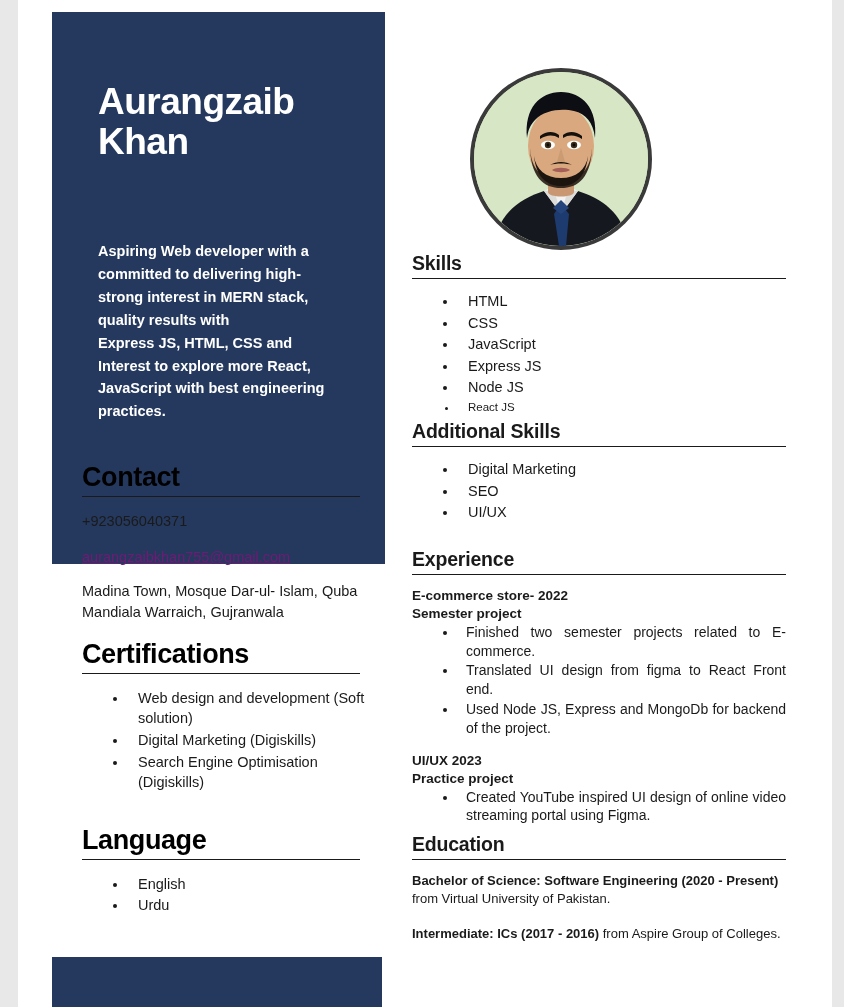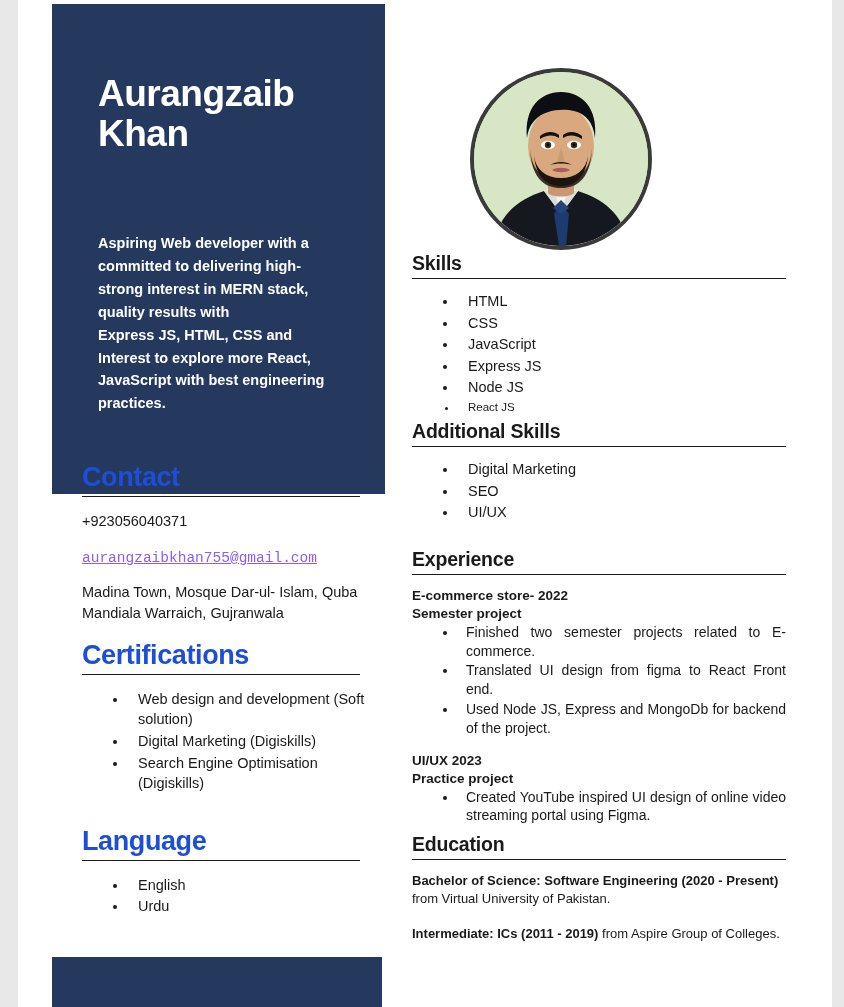--- a/index.html
+++ b/index.html
@@ -21,23 +21,23 @@
     width: 814px;
     height: 1007px;
     background: #ffffff;
     overflow: hidden;
   }
 
   
   .header-block {
     position: absolute;
     left: 34px;           
-    top: 4px;
+    top: 12px;
     width: 333px;         
-    height: 490px;
+    height: 552px;
     background: #25395f;
   }
   .name {
     position: absolute;
     left: 46px;
     top: 70px;
     width: 275px;
     color: #ffffff;
     font-size: 37px;
     line-height: 1.08;
@@ -59,44 +59,43 @@
   
   .left-col {
     position: absolute;
     left: 64px;    
     top: 462px;
     width: 296px;
   }
   .lheading {
     font-size: 27px;
     font-weight: bold;
-    color: #1d4ed8;
+    color: #000000;
     letter-spacing: -0.4px;
     margin: 0 0 2px 0;
     line-height: 1.18;
   }
   .lrule {
     border: none;
     border-top: 1.6px solid #1a1a1a;
     margin: 0 0 14px 0;
     width: 278px;
   }
   .ltext {
     font-size: 14.5px;
     color: #1a1a1a;
     line-height: 1.45;
     margin: 0 0 16px 0;
   }
   .lemail {
     font-size: 14.5px;
-    color: #8b5cf6;
+    color: #701a75;
     text-decoration: underline;
     display: inline-block;
     margin: 0 0 16px 0;
-    font-family: Liberation Mono, monospace;
   }
   ul.lbul {
     margin: 12px 0 6px 0;
     padding-left: 46px;
     list-style: disc;
   }
   ul.lbul li {
     font-size: 14.5px;
     color: #1a1a1a;
     line-height: 1.42;
@@ -346,21 +345,21 @@
     </div>
 
     <div class="sec-education">
       <h2 class="rheading">Education</h2>
       <hr class="rrule">
 
       <p class="edu-line">
         <b>Bachelor of Science:   Software Engineering (2020 - Present)</b><span> from Virtual University of Pakistan.</span>
       </p>
       <p class="edu-line edu-entry2">
-        <b>Intermediate:   ICs (2011 - 2019)</b><span> from Aspire Group of Colleges.</span>
+        <b>Intermediate:   ICs (2017 - 2016)</b><span> from Aspire Group of Colleges.</span>
       </p>
     </div>
 
   </div>
 
   <div class="footer-block"></div>
 
 </div>
 
 </body></html>

